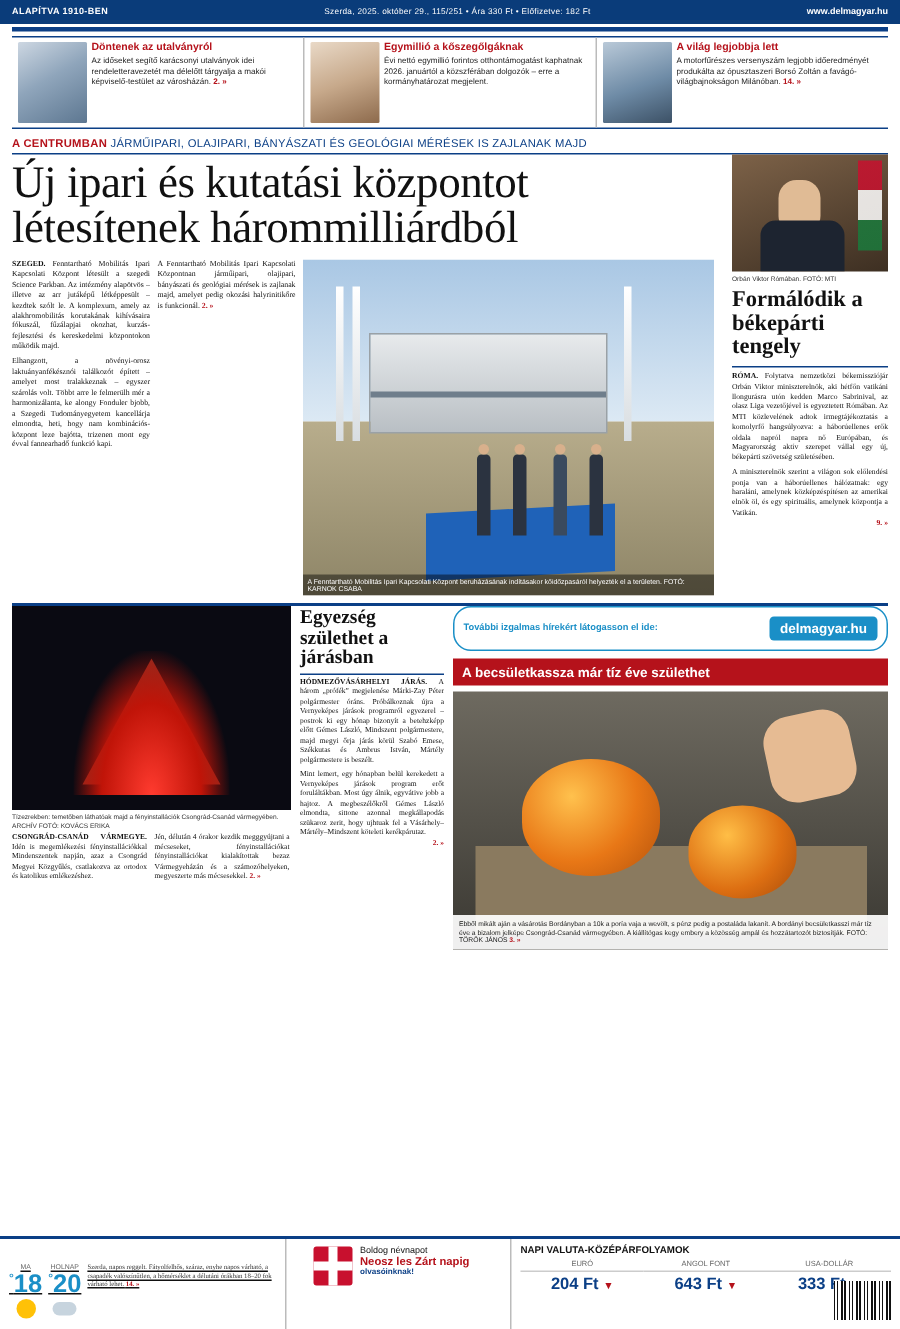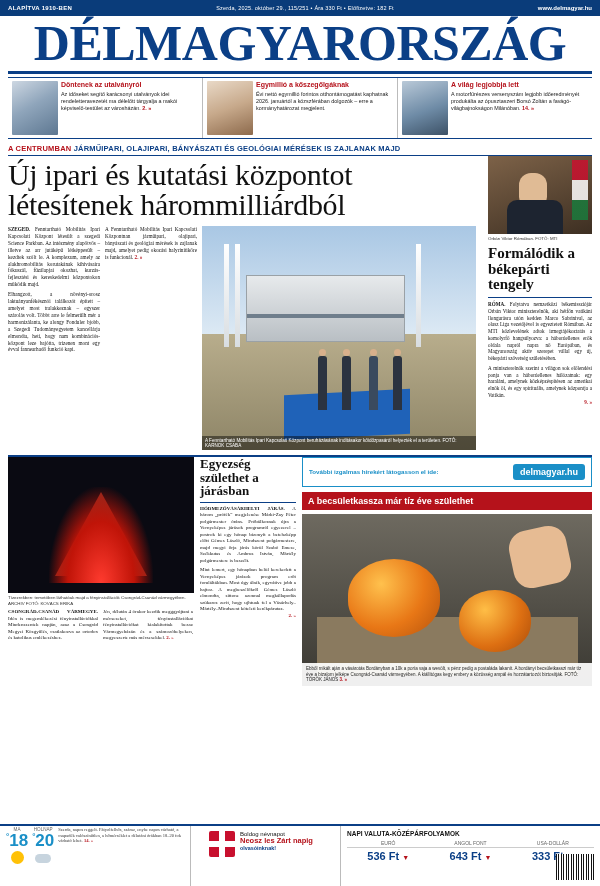--- a/index.html
+++ b/index.html
@@ -54,21 +54,21 @@
   .promo-txt h3 { color: #b5121b; font-size: 7px; line-height: 1.15; margin-bottom: 2px; }
   .promo-txt p { font-size: 5.4px; line-height: 1.25; color: #222; }
   .promo-txt p .jump { color: #b5121b; font-weight: bold; }
 
   
   .lead-kicker {
     margin: 5px 8px 0 8px; font-family: "Liberation Sans", sans-serif;
     font-size: 7.5px; letter-spacing: .2px;
   }
   .lead-kicker .tag { color: #b5121b; font-weight: bold; }
-  .lead-kicker .rest { color: #0b3f86; font-weight: bold; }
+  .lead-kicker .rest { color: #0b3f86; font-weight: normal; }
   .rule-thin { height: 1px; background: #0b3f86; margin: 2px 8px 0 8px; }
 
   .lead-wrap { display: flex; margin: 0 8px; gap: 6px; justify-content: space-between; }
   .lead-main { width: 468px; }
   .lead-head {
     font-size: 30px; line-height: 1.0; color: #111; font-weight: normal;
     margin-top: 4px; letter-spacing: -0.3px;
   }
   .lead-body { display: flex; gap: 5px; margin-top: 6px; }
   .lead-col { width: 92px; font-size: 5.2px; line-height: 1.33; text-align: justify; }
@@ -125,40 +125,40 @@
   .mid-left .col .jump { color:#b5121b; font-weight:bold; }
 
   .mid-mid { width: 96px; }
   .mid-mid h2 { font-size: 13px; line-height: 1.05; }
   .mid-mid .rule { height:1px; background:#0b3f86; margin: 4px 0 3px; }
   .mid-mid p { font-size: 5.0px; line-height:1.3; text-align: justify; }
   .mid-mid .lead-in { font-weight: bold; }
   .mid-mid .jump { color:#b5121b; font-weight:bold; }
 
   .mid-right { flex: 1; }
-  .promo-box { border: 1px solid #1a8fc7; border-radius: 0; height: 30px; display:flex; align-items:center; gap:6px; padding: 0 6px; }
+  .promo-box { border: 1px solid #1a8fc7; border-radius: 12px; height: 30px; display:flex; align-items:center; gap:6px; padding: 0 6px; }
   .promo-box .txt { font-family:"Liberation Sans",sans-serif; font-size: 6.2px; color:#1a8fc7; font-weight:bold; line-height:1.2; }
   .promo-box .brand { margin-left:auto; background:#1a8fc7; color:#fff; font-family:"Liberation Sans",sans-serif;
      font-weight:bold; font-size: 9px; padding: 3px 7px; border-radius: 3px; }
   .banner { background:#b5121b; color:#fff; font-family:"Liberation Sans",sans-serif; font-weight:bold;
      font-size: 9px; padding: 4px 6px; margin-top: 5px; }
   .pump { margin-top: 4px; height: 172px; background: linear-gradient(#6e6a60,#3a3832); position:relative; overflow:hidden; }
   .pump .box { position:absolute; left: 5%; bottom: 6%; width: 90%; height: 34%; background:#8a7a5f; }
   .pump .p1x { position:absolute; left: 16%; top: 26%; width: 92px; height: 78px; border-radius: 50%/46%;
      background: radial-gradient(circle at 36% 32%, #ffc14d, #e87716 55%, #b4520c 100%); }
   .pump .p2x { position:absolute; left: 54%; top: 44%; width: 72px; height: 62px; border-radius: 50%/46%;
      background: radial-gradient(circle at 36% 32%, #ffbe46, #dd6f12 58%, #a84b09 100%); }
   .pump .hand { position:absolute; right: 8%; top: 8%; width: 58px; height: 58px; background:#e6bb93; border-radius: 18px; transform: rotate(-12deg); }
   .pump .cap { position:absolute; left:0; right:0; bottom:0; background: rgba(255,255,255,.92); color:#222;
      font-family:"Liberation Sans",sans-serif; font-size: 4.5px; line-height:1.25; padding: 3px 4px; }
   .pump .cap .jump { color:#b5121b; font-weight:bold; }
 
   
   .footer { position:absolute; left:0; bottom:0; width:600px; height: 62px; border-top: 2px solid #0b3f86; display:flex; }
-  .f-weather { width: 190px; display:flex; padding: 1px 6px; gap: 4px; }
+  .f-weather { width: 190px; display:flex; padding: 16px 6px; gap: 4px; text-decoration: underline; }
   .f-weather .tcol { text-align:center; }
   .f-weather .lbl { font-family:"Liberation Sans",sans-serif; font-size: 4.6px; color:#666; }
   .f-weather .deg { font-family:"Liberation Sans",sans-serif; font-size: 17px; font-weight:bold; color:#1a8fc7; line-height:1; }
   .f-weather .deg small { font-size: 8px; vertical-align: super; }
   .sunico { width: 13px; height: 13px; border-radius: 50%; background:#ffc107; display:inline-block; margin: 2px auto 0; }
   .cloudico { width: 16px; height: 9px; border-radius: 6px; background:#c7d4de; display:inline-block; margin: 4px auto 0; }
   .f-weather .note { font-size: 4.5px; line-height: 1.25; color:#333; flex:1; }
   .f-weather .note .jump { color:#b5121b; font-weight:bold; }
 
   .f-gift { width: 150px; border-left: 1px solid #bbb; display:flex; gap:5px; padding: 5px 18px; align-items:flex-start; }
@@ -182,23 +182,20 @@
 <body>
 
 <div class="page">
 
   <div class="topbar">
     <span class="left">ALAPÍTVA 1910-BEN</span>
     <span class="mid">Szerda, 2025. október 29., 115/251  •  Ára 330 Ft  •  Előfizetve: 182 Ft</span>
     <span class="right">www.delmagyar.hu</span>
   </div>
 
-  <div class="masthead">
-    <h1>DÉLMAGYARORSZÁG</h1>
-  </div>
   <div class="rule-thick"></div>
 
   <div class="promo">
     <div class="promo-cell">
       <div class="promo-thumb p1"></div>
       <div class="promo-txt">
         <h3>Döntenek az utalványról</h3>
         <p><span>Az időseket segítő karácsonyi utalványok idei rendeletteravezetét ma délelőtt tárgyalja a makói képviselő-testület az városházán.</span>
            <span class="jump">2. »</span></p>
       </div>
@@ -349,21 +346,21 @@
     <div class="f-rates">
       <div class="hd">NAPI VALUTA-KÖZÉPÁRFOLYAMOK</div>
       <table>
         <tbody>
             <tr>
           <th>EURÓ</th>
           <th>ANGOL FONT</th>
           <th>USA-DOLLÁR</th>
         </tr>
         <tr>
-          <td><span>536 Ft</span> <span class="arrow">▼</span></td>
+          <td><span>204 Ft</span> <span class="arrow">▼</span></td>
           <td><span>643 Ft</span> <span class="arrow">▼</span></td>
           <td><span>333 Ft</span> <span class="arrow">▼</span></td>
         </tr>
       </tbody>
         </table>
     </div>
     <div class="barcode"></div>
   </div>
 
 </div>

